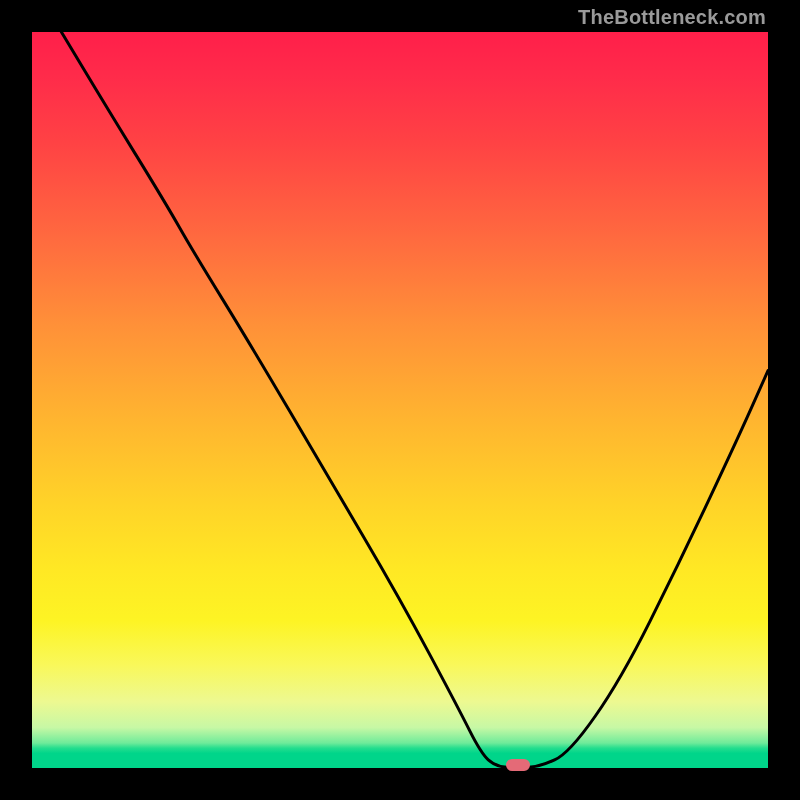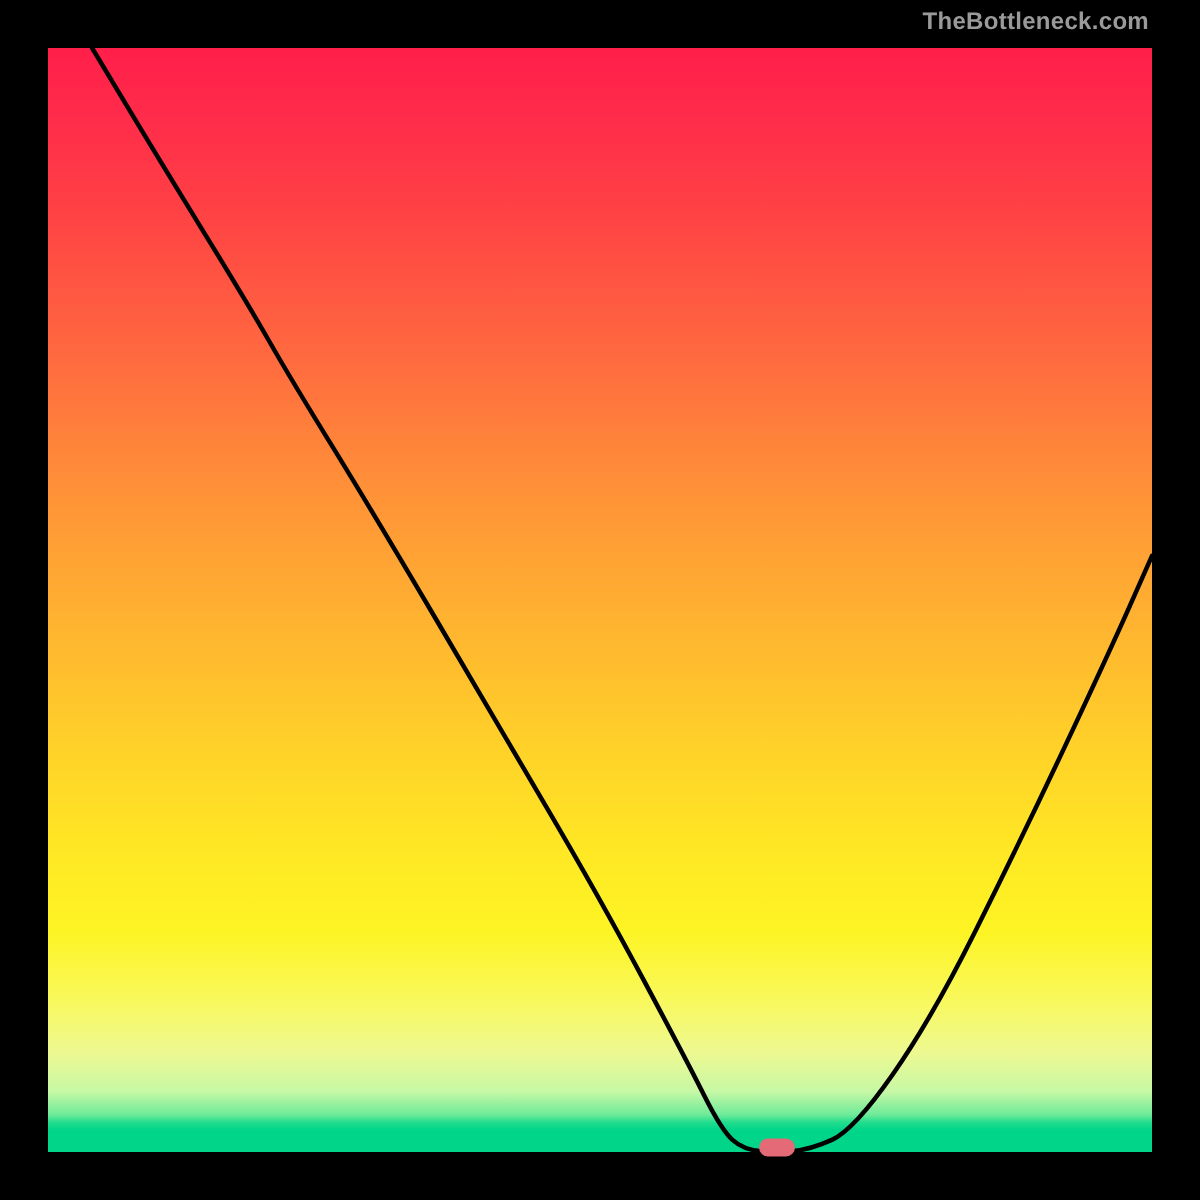--- a/index.html
+++ b/index.html
@@ -41,21 +41,21 @@
       #24dd8e 97.3%,
       #00d58a 98%,
       #00d58a 100%
     );
   }
   .watermark {
     position: absolute;
     top: 6px;
     right: 34px;
     color: #9a9a9a;
-    font-size: 16px;
+    font-size: 20px;
     font-weight: 600;
     letter-spacing: 0.2px;
     user-select: none;
   }
   svg.curve {
     position: absolute;
     left: 0;
     top: 0;
     width: 100%;
     height: 100%;

